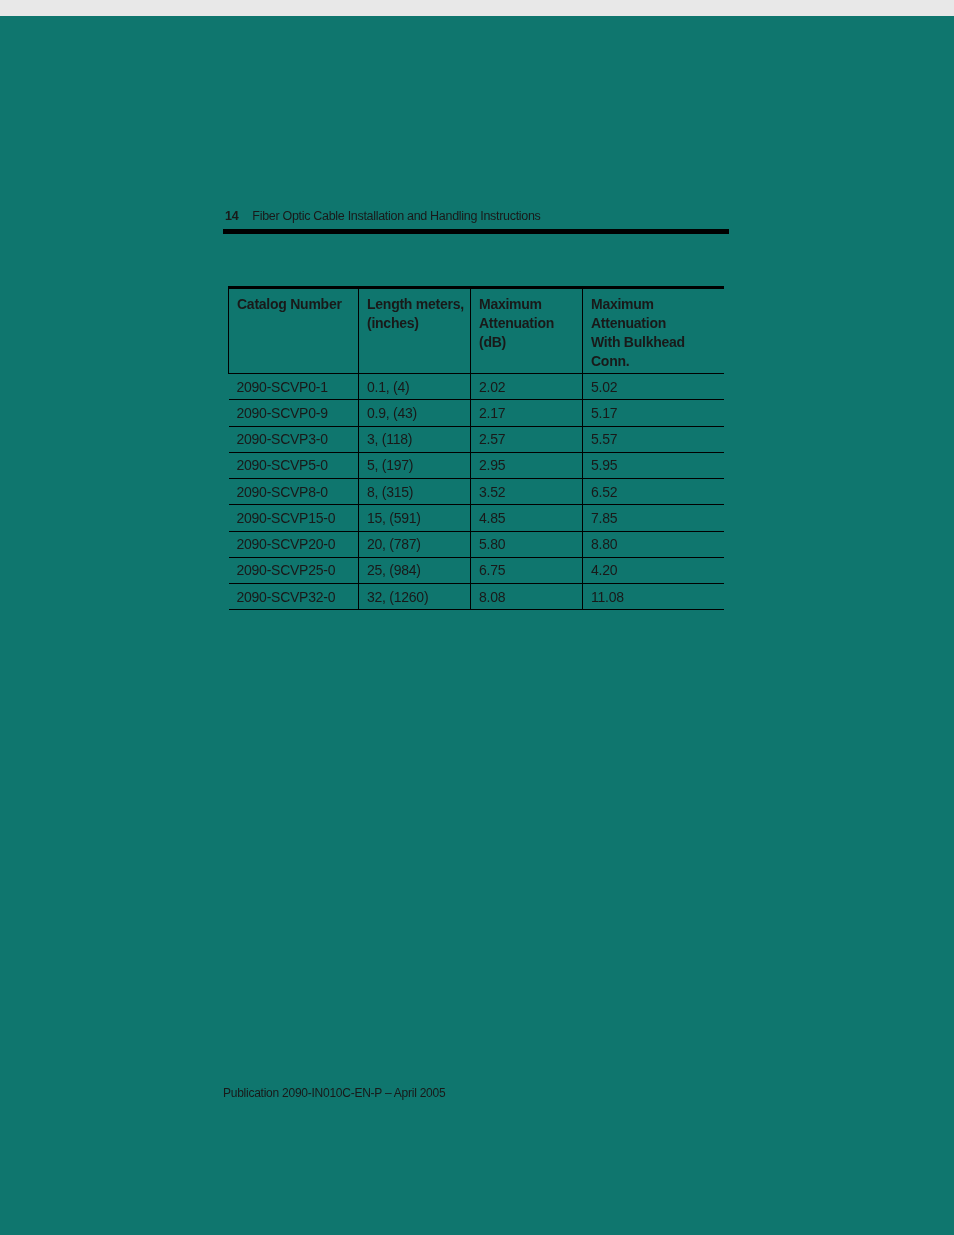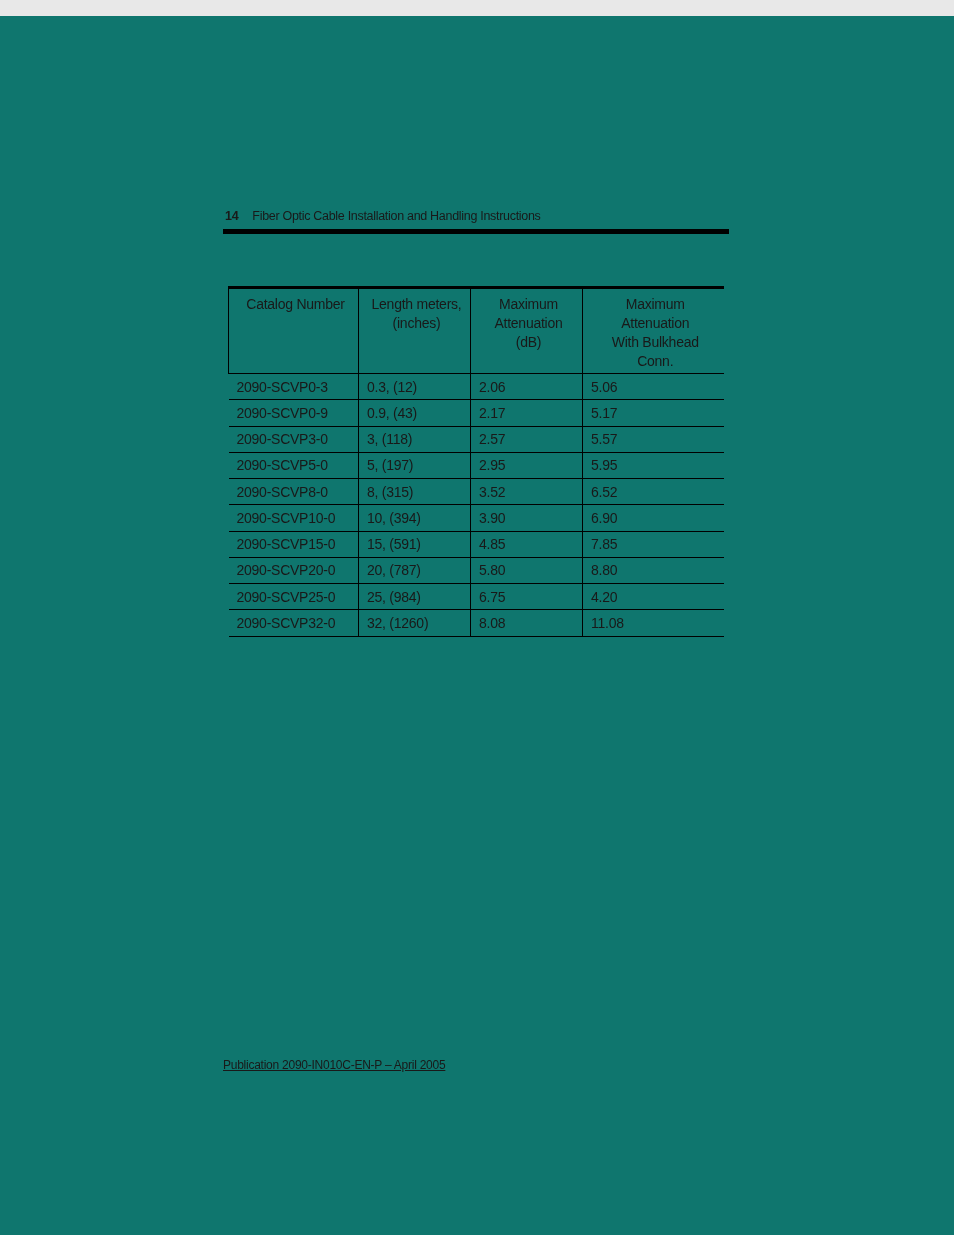--- a/index.html
+++ b/index.html
@@ -47,22 +47,22 @@
   }
   table.catalog-table col.c1 { width: 130px; }
   table.catalog-table col.c2 { width: 112px; }
   table.catalog-table col.c3 { width: 112px; }
   table.catalog-table col.c4 { width: 141px; }
   table.catalog-table thead tr {
     border-top: 3px solid #000;
     border-bottom: 1.5px solid #000;
   }
   table.catalog-table th {
-    font-weight: normal;
-    text-align: center;
+    font-weight: bold;
+    text-align: left;
     vertical-align: top;
     white-space: pre-line;
     line-height: 19px;
     height: 86px;
     padding: 6px 4px 0 8px;
     border-right: 1.5px solid #000;
   }
   table.catalog-table th:first-child { border-left: 1.5px solid #000; }
   table.catalog-table th:last-child { border-right: none; }
   table.catalog-table td {
@@ -70,25 +70,24 @@
     vertical-align: middle;
     padding: 0 4px 0 8px;
     border-bottom: 1.5px solid #000;
     border-right: 1.5px solid #000;
     white-space: nowrap;
   }
   table.catalog-table td:last-child { border-right: none; }
   .page-footer {
     position: absolute;
     left: 223px;
-    top: 1042px;
+    top: 1070px;
     font-size: 12px;
     letter-spacing: -0.25px;
     white-space: nowrap;
-    text-decoration: underline;
   }
 </style>
 </head>
 <body>
 
 <div class="page">
 
   <div class="page-header">
     <span class="page-number">14</span><span class="doc-title">Fiber Optic Cable Installation and Handling Instructions</span>
   </div>
@@ -111,24 +110,24 @@
 Attenuation
 (dB)</th>
         <th>Maximum
 Attenuation
 With Bulkhead
 Conn.</th>
       </tr>
     </thead>
     <tbody>
         <tr>
-          <td>2090-SCVP0-3</td>
-          <td>0.3, (12)</td>
-          <td>2.06</td>
-          <td>5.06</td>
+          <td>2090-SCVP0-1</td>
+          <td>0.1, (4)</td>
+          <td>2.02</td>
+          <td>5.02</td>
         </tr>
         <tr>
           <td>2090-SCVP0-9</td>
           <td>0.9, (43)</td>
           <td>2.17</td>
           <td>5.17</td>
         </tr>
         <tr>
           <td>2090-SCVP3-0</td>
           <td>3, (118)</td>
@@ -139,26 +138,20 @@
           <td>2090-SCVP5-0</td>
           <td>5, (197)</td>
           <td>2.95</td>
           <td>5.95</td>
         </tr>
         <tr>
           <td>2090-SCVP8-0</td>
           <td>8, (315)</td>
           <td>3.52</td>
           <td>6.52</td>
-        </tr>
-        <tr>
-          <td>2090-SCVP10-0</td>
-          <td>10, (394)</td>
-          <td>3.90</td>
-          <td>6.90</td>
         </tr>
         <tr>
           <td>2090-SCVP15-0</td>
           <td>15, (591)</td>
           <td>4.85</td>
           <td>7.85</td>
         </tr>
         <tr>
           <td>2090-SCVP20-0</td>
           <td>20, (787)</td>

